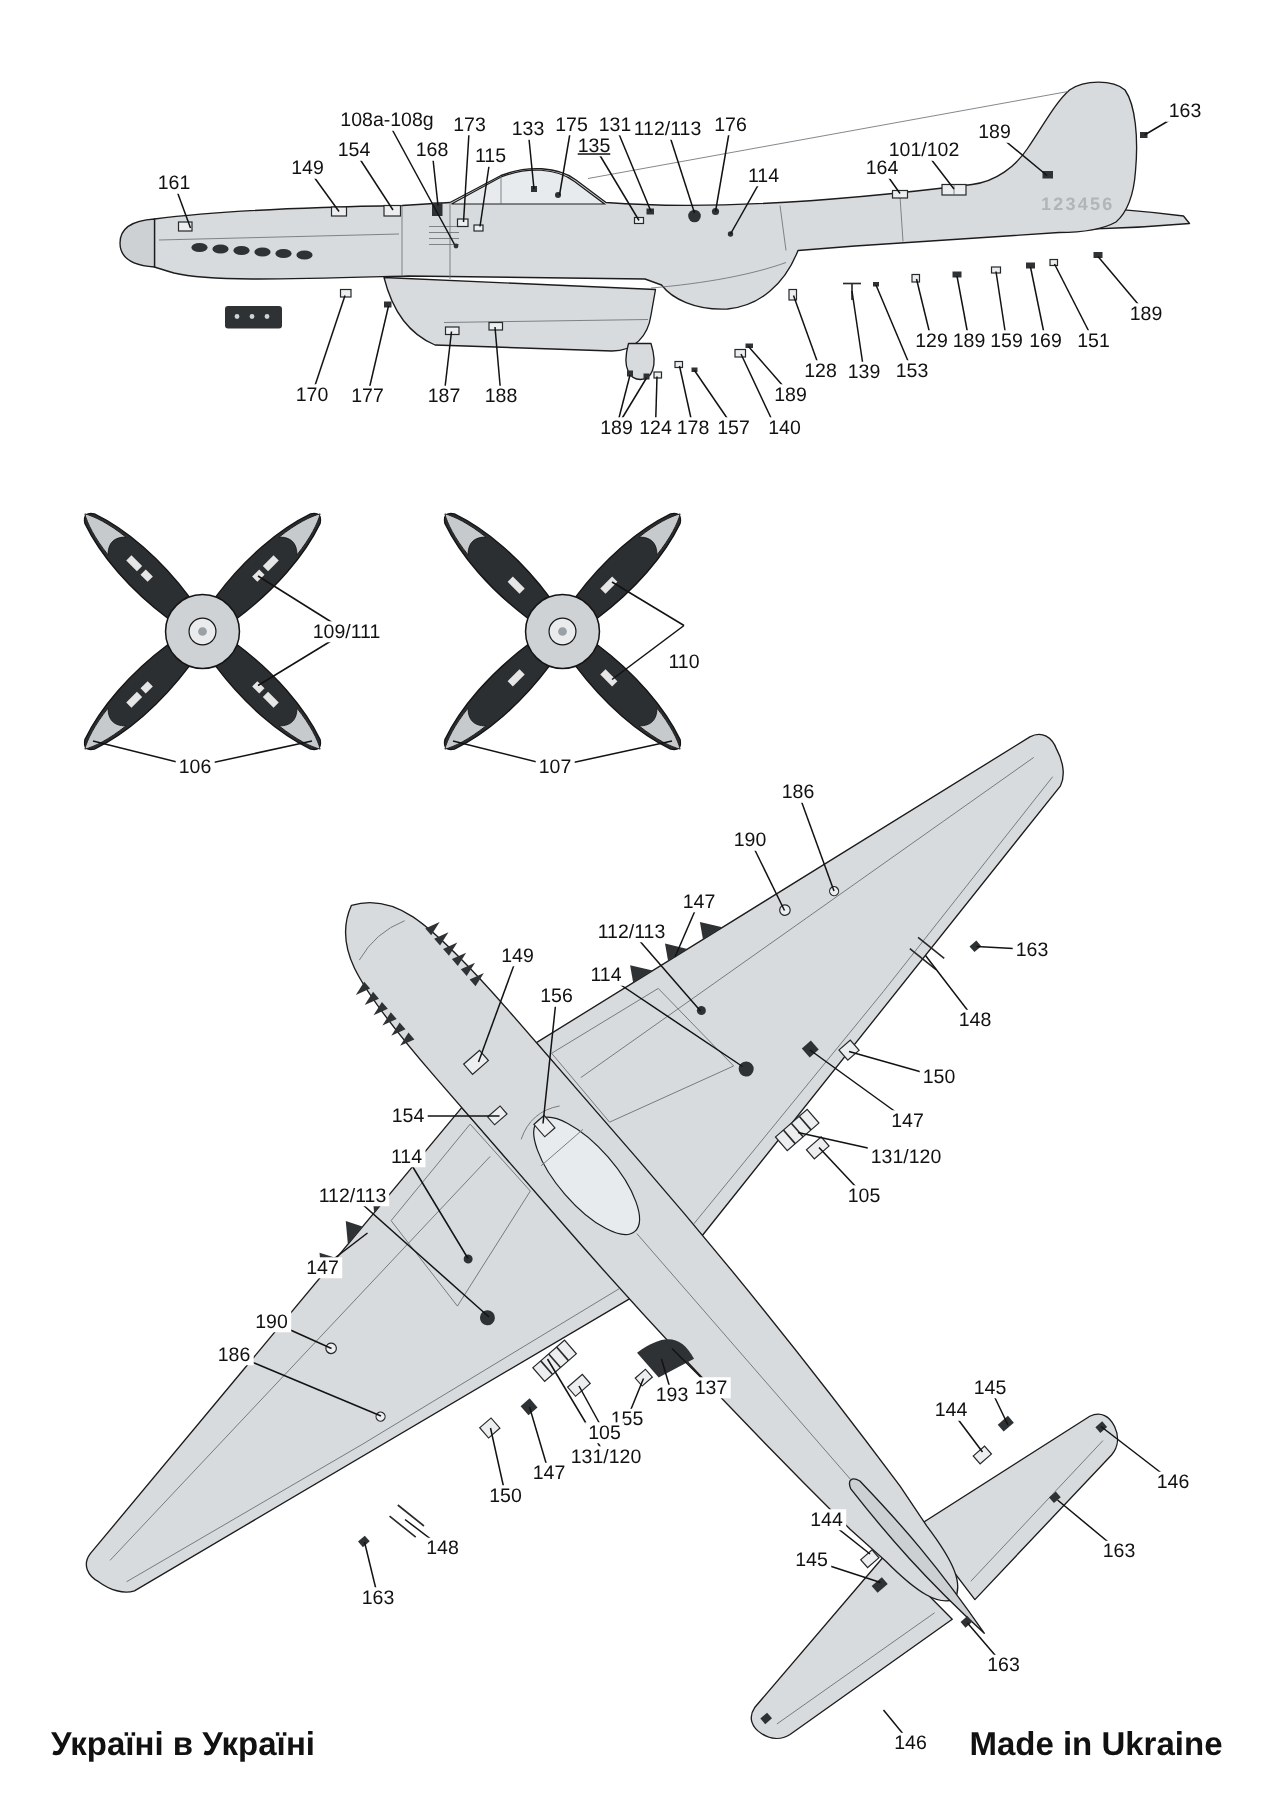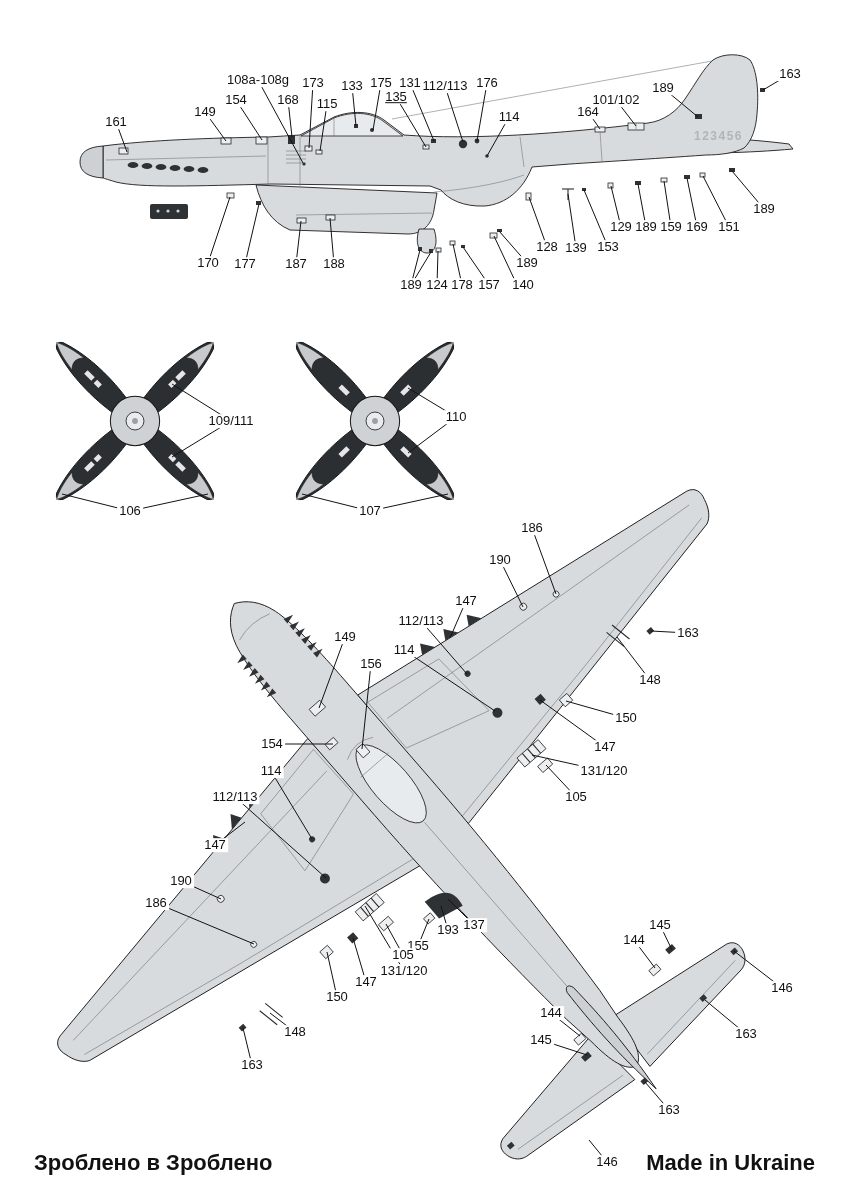--- a/index.html
+++ b/index.html
@@ -397,21 +397,21 @@
       <div class="callout" style="left: 437px; top: 285px;">124</div>
       <div class="callout" style="left: 462px; top: 285px;">178</div>
       <div class="callout" style="left: 489px; top: 285px;">157</div>
       <div class="callout" style="left: 523px; top: 285px;">140</div>
       <div class="callout" style="left: 527px; top: 263px;">189</div>
       <div class="callout" style="left: 547px; top: 247px;">128</div>
       <div class="callout" style="left: 576px; top: 248px;">139</div>
       <div class="callout" style="left: 608px; top: 247px;">153</div>
       <div class="callout" style="left: 231px; top: 421px;">109/111</div>
       <div class="callout" style="left: 130px; top: 511px;">106</div>
-      <div class="callout" style="left: 456px; top: 417px; text-align: right;">110</div>
+      <div class="callout" style="left: 456px; top: 441px; text-align: right;">110</div>
       <div class="callout" style="left: 370px; top: 511px;">107</div>
       <div class="callout" style="left: 532px; top: 528px;">186</div>
       <div class="callout" style="left: 500px; top: 560px;">190</div>
       <div class="callout" style="left: 466px; top: 601px;">147</div>
       <div class="callout" style="left: 421px; top: 621px;">112/113</div>
       <div class="callout" style="left: 404px; top: 650px;">114</div>
       <div class="callout" style="left: 345px; top: 637px;">149</div>
       <div class="callout" style="left: 371px; top: 664px;">156</div>
       <div class="callout" style="left: 688px; top: 633px;">163</div>
       <div class="callout" style="left: 650px; top: 680px;">148</div>
@@ -437,15 +437,15 @@
       <div class="callout" style="left: 634px; top: 940px;">144</div>
       <div class="callout" style="left: 660px; top: 925px;">145</div>
       <div class="callout" style="left: 782px; top: 988px;">146</div>
       <div class="callout" style="left: 551px; top: 1013px;">144</div>
       <div class="callout" style="left: 541px; top: 1040px;">145</div>
       <div class="callout" style="left: 746px; top: 1034px;">163</div>
       <div class="callout" style="left: 669px; top: 1110px;">163</div>
       <div class="callout" style="left: 607px; top: 1162px;">146</div>
     </div>
 
-  <div class="footer-left">Зроблено в Зроблено</div>
+  <div class="footer-left">Україні в Україні</div>
   <div class="footer-right">Made in Ukraine</div>
 </div>
 
 </body></html>

